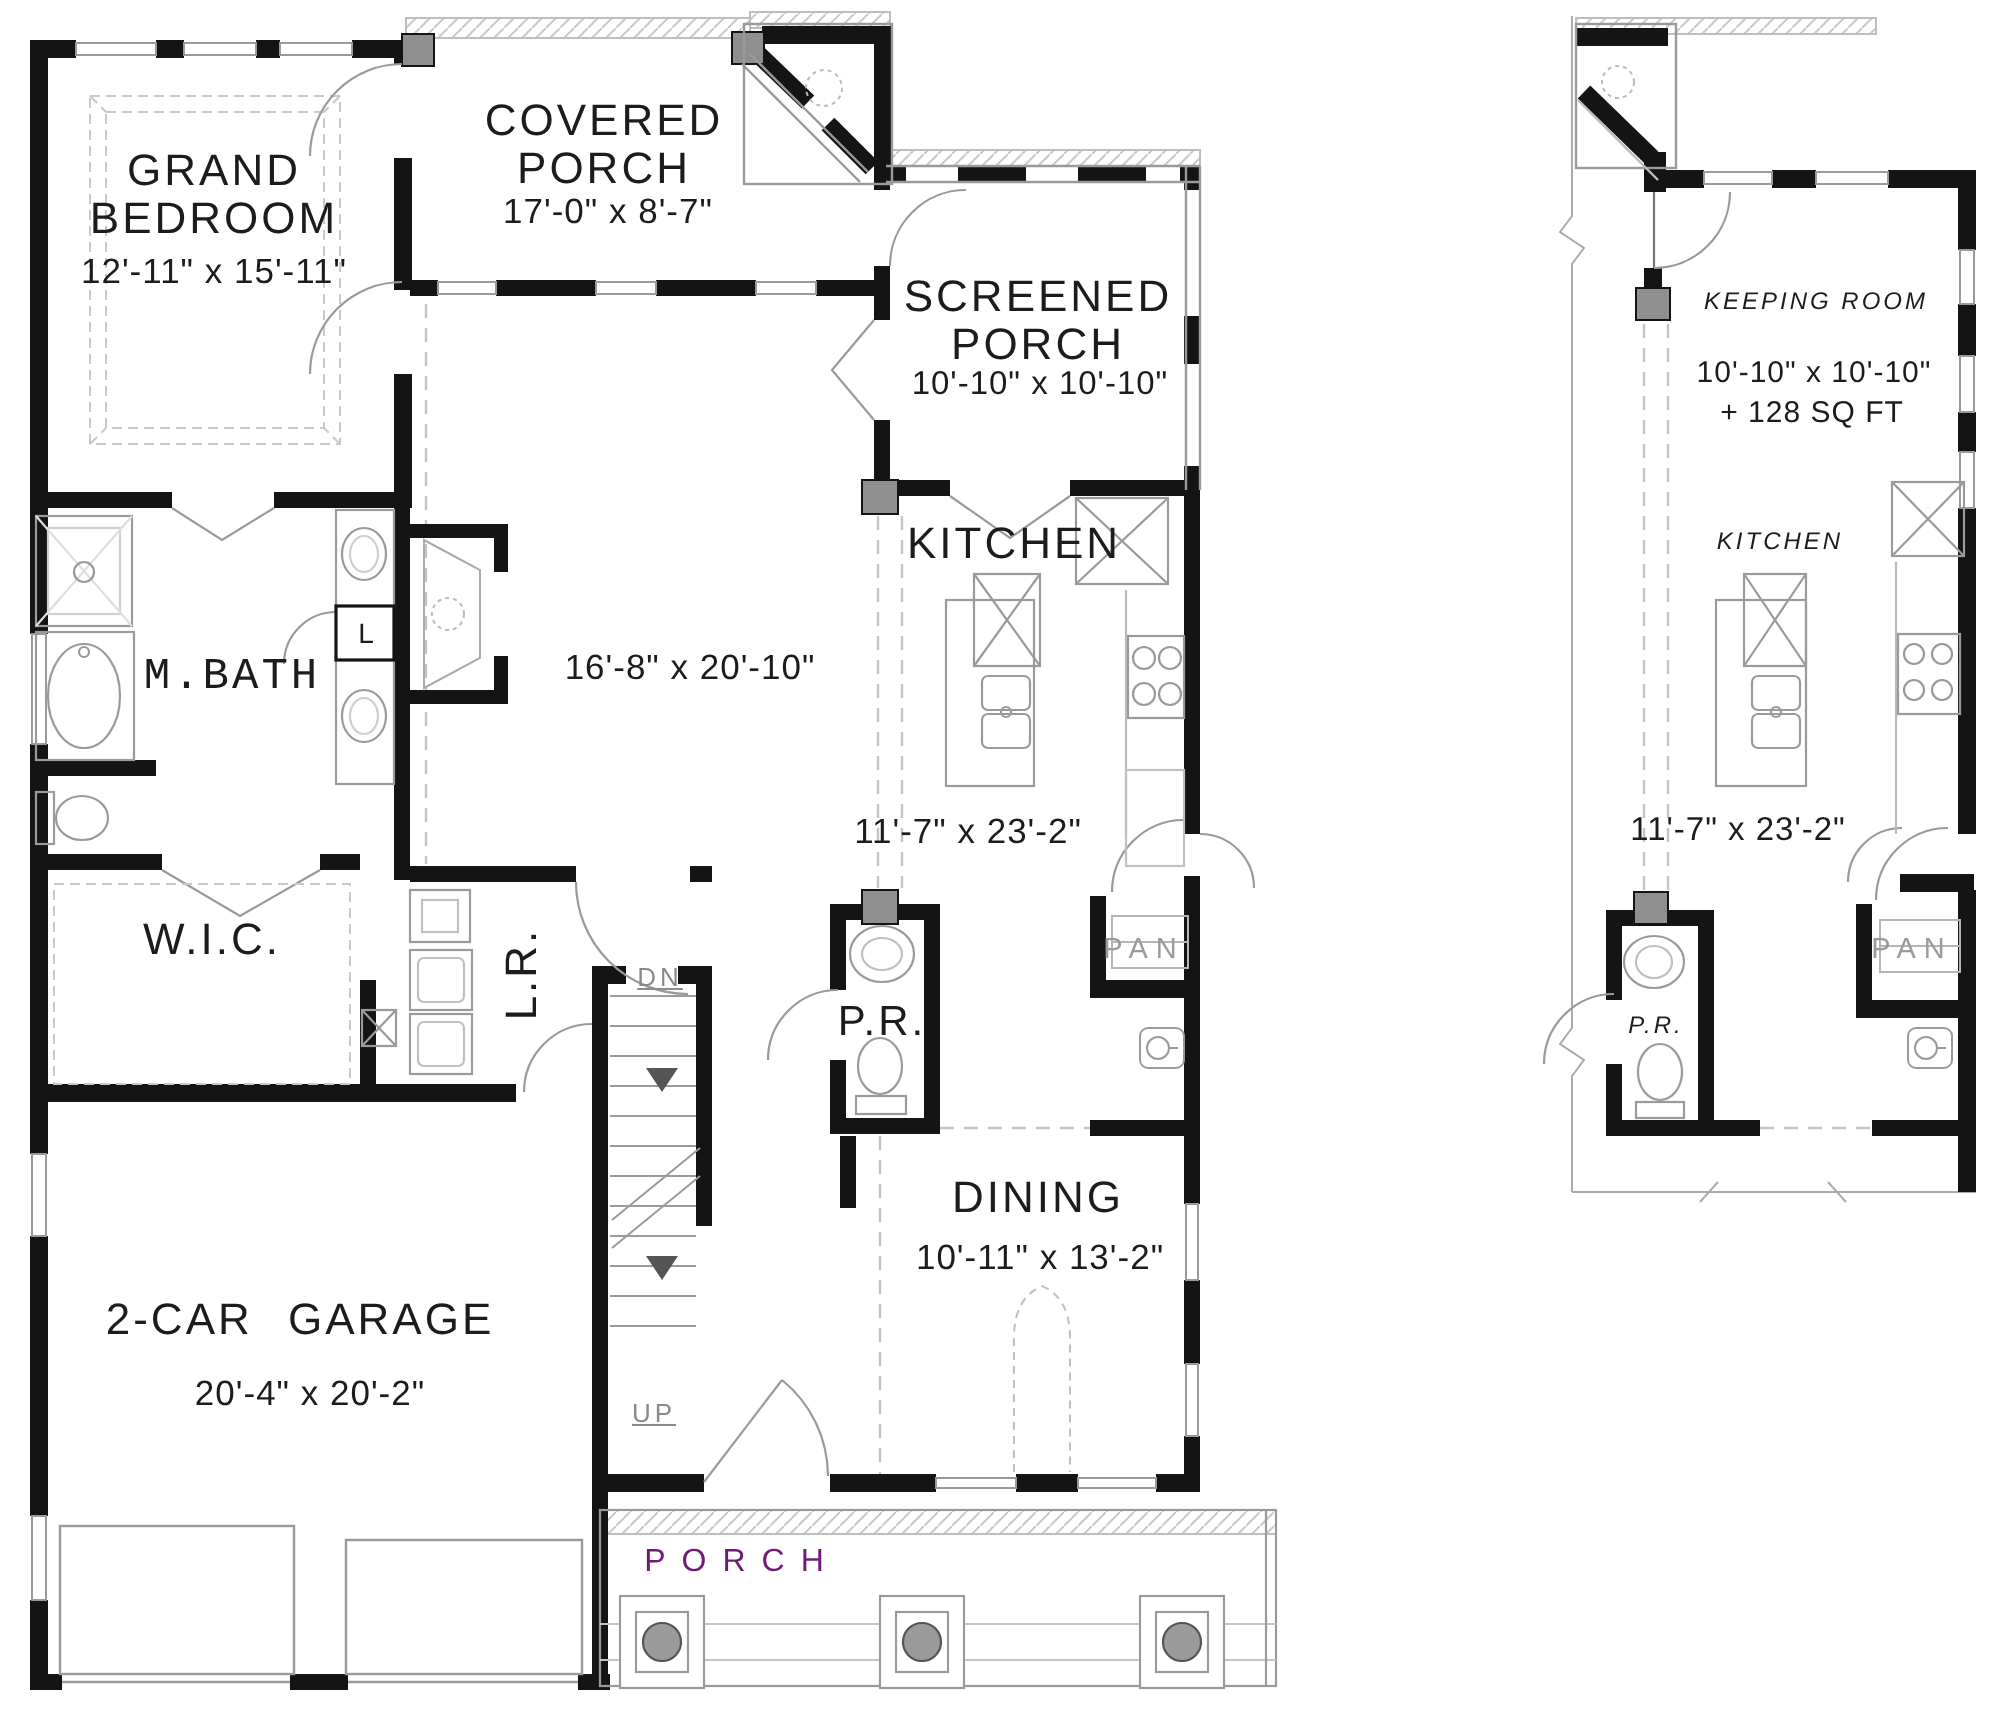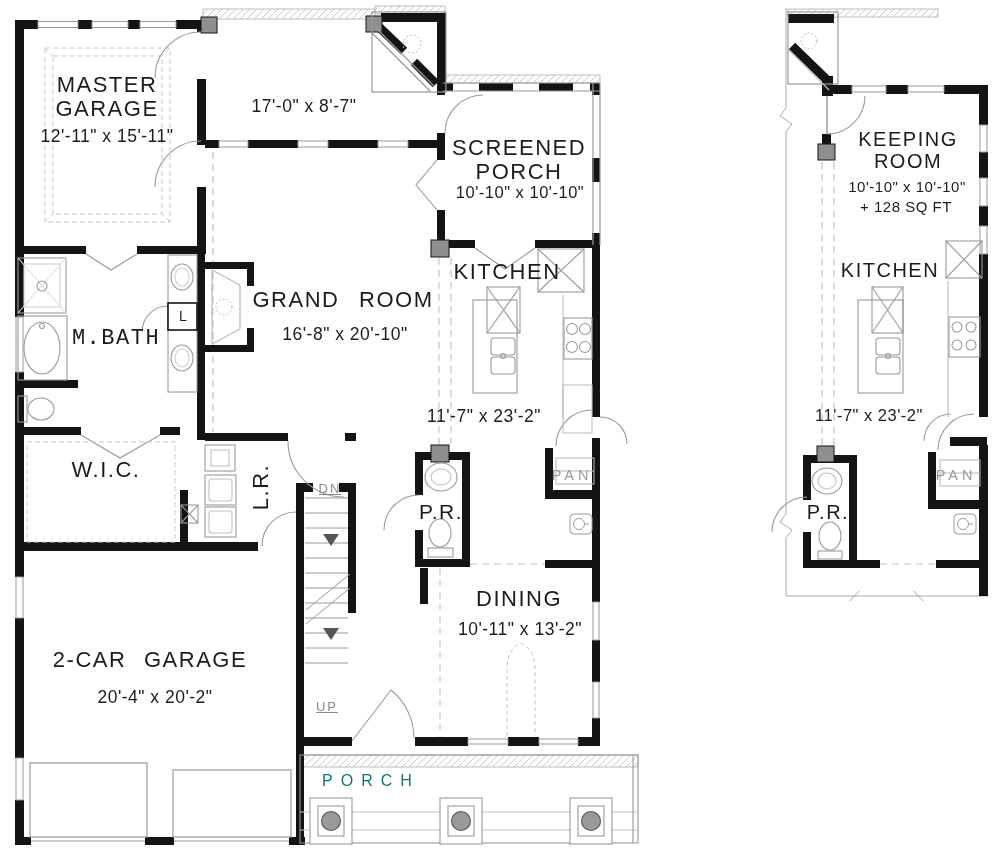--- a/index.html
+++ b/index.html
@@ -2,29 +2,29 @@
 <html><head>
 <meta charset="utf-8">
 <style>
   html,body{margin:0;padding:0;background:#ffffff;}
   #stage{position:relative;width:1000px;height:857px;background:#fff;overflow:hidden;
          font-family:"Liberation Sans",sans-serif;}
   #plan-svg{position:absolute;left:0;top:0;}
   .lbl{position:absolute;transform:translate(-50%,-50%);color:#1c1c1c;text-align:center;
        line-height:1.08;letter-spacing:1.5px;white-space:nowrap;}
   .room{font-size:22px;}
-  .room-sm{font-size:20px;}
+  .room-sm{font-size:12px;font-style:italic;}
   .dim{font-size:17.5px;letter-spacing:0.5px;}
   .dim-sm{font-size:15px;letter-spacing:0.5px;}
   .dim-ms{font-size:16.5px;letter-spacing:0.5px;}
   .wrap{white-space:normal;}
   .muted{color:#8a8a8a;}
   .vert{transform:translate(-50%,-50%) rotate(-90deg);}
   .tiny{font-size:13px;letter-spacing:2px;text-decoration:underline;}
-  .porchlbl{font-size:16px;color:#0f766e;letter-spacing:8px;}
+  .porchlbl{font-size:16px;color:#701a75;letter-spacing:8px;}
   .panlbl{font-size:14.5px;color:#9a9a9a;letter-spacing:4px;text-align:right;}
   .linenlbl{font-size:14px;letter-spacing:0;}
 </style>
 </head>
 <body>
 
 <div id="stage">
 
 <svg id="plan-svg" width="1000" height="857" viewBox="0 0 1000 857">
   <defs>
@@ -441,29 +441,29 @@
 
     <g stroke="#9a9a9a" stroke-width="1.1" fill="none">
       <ellipse cx="827" cy="481" rx="15" ry="13"></ellipse>
           <ellipse cx="827" cy="481" rx="9" ry="8" stroke="#c0c0c0"></ellipse>
       <ellipse cx="830" cy="536" rx="11" ry="14"></ellipse>
           <rect x="818" y="551" width="24" height="8"></rect>
     </g>
   </g>
 </svg>
 
-<div class="lbl room wrap" style="left:107px;top:97px;width:150px;">MASTER GARAGE</div>
+<div class="lbl room wrap" style="left:107px;top:97px;width:150px;">GRAND BEDROOM</div>
 <div class="lbl dim" style="left:107px;top:136px;">12'-11" x 15'-11"</div>
 
+<div class="lbl room wrap" style="left:302px;top:72px;width:170px;">COVERED PORCH</div>
 <div class="lbl dim" style="left:304px;top:106px;">17'-0" x 8'-7"</div>
 
 <div class="lbl room wrap" style="left:519px;top:160px;width:190px;text-align:center;">SCREENED PORCH</div>
 <div class="lbl dim-ms" style="left:520px;top:193px;">10'-10" x 10'-10"</div>
 
-<div class="lbl room" style="left:343px;top:300px;word-spacing:12px;">GRAND ROOM</div>
 <div class="lbl dim" style="left:345px;top:334px;">16'-8" x 20'-10"</div>
 
 <div class="lbl room" style="left:507px;top:272px;">KITCHEN</div>
 <div class="lbl dim" style="left:484px;top:416px;">11'-7" x 23'-2"</div>
 
 <div class="lbl room" style="left:116px;top:339px;font-family:Liberation Mono, monospace;">M.BATH</div>
 <div class="lbl room" style="left:106px;top:470px;">W.I.C.</div>
 <div class="lbl room vert" style="left:261px;top:487px;">L.R.</div>
 
 <div class="lbl tiny muted" style="left:330px;top:489px;">DN</div>

